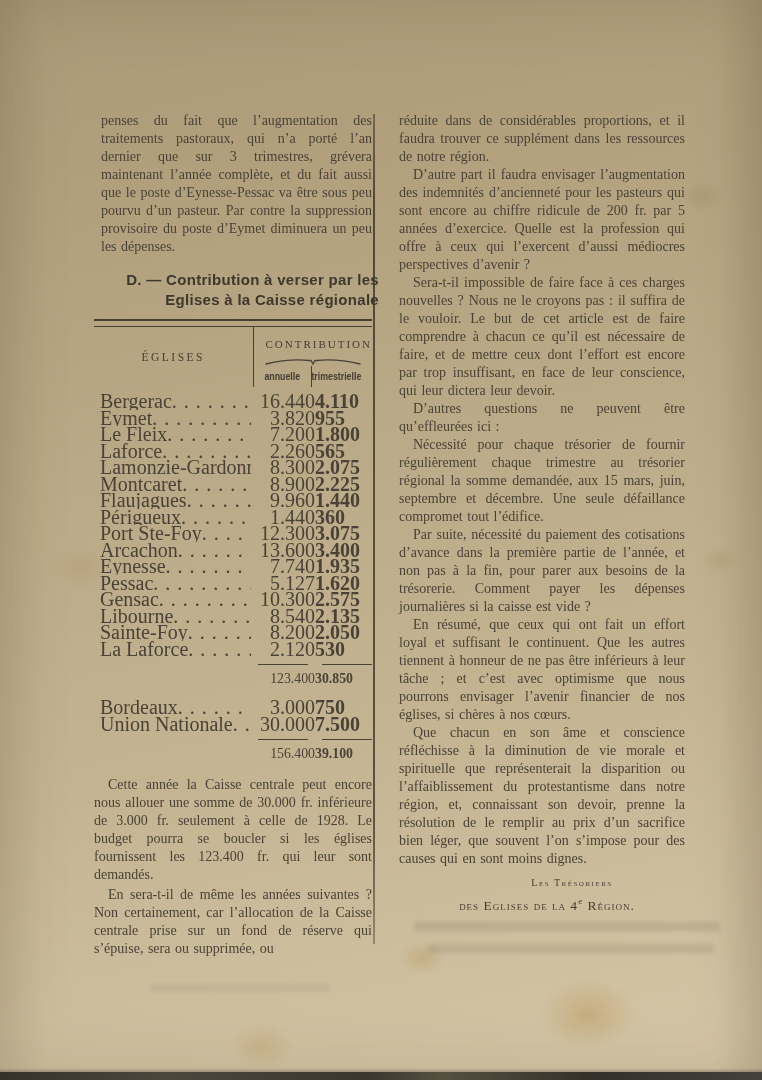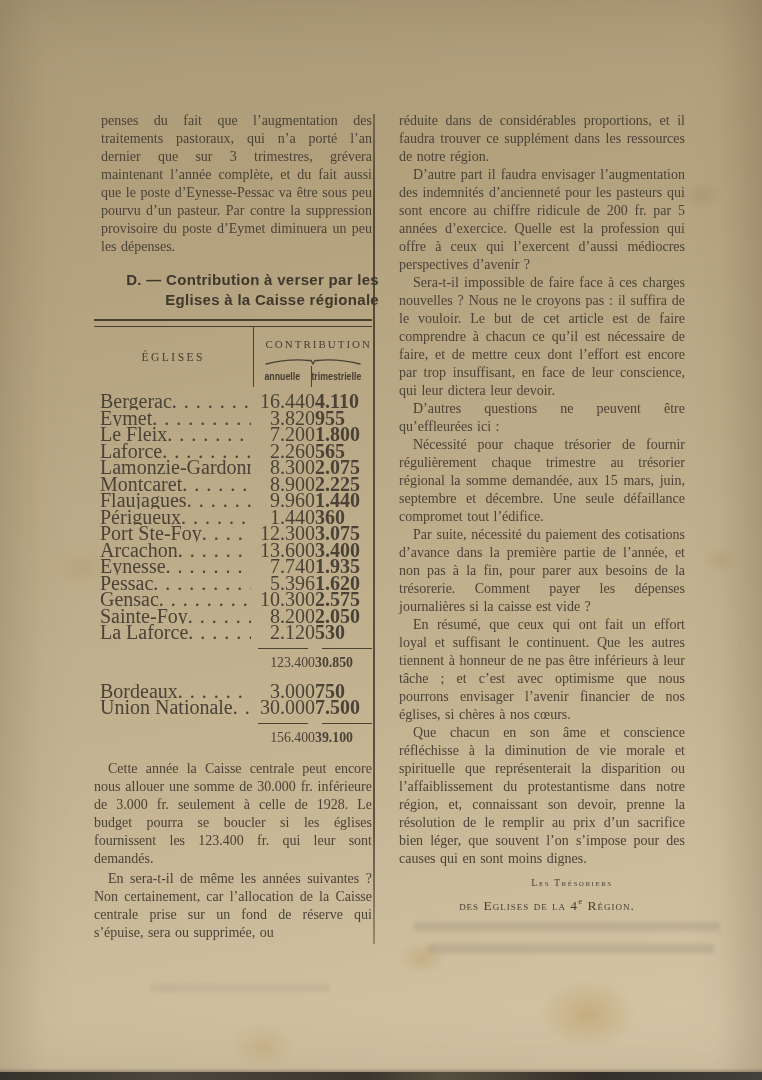--- a/index.html
+++ b/index.html
@@ -229,33 +229,41 @@
             </span>
             <span class="t-ann">7.740</span>
             <span class="t-qua">1.935</span>
           </div>
 
           <div class="t-row">
             <span class="t-left">
               <span class="t-name">Pessac</span>
               <span class="t-dots"></span>
             </span>
-            <span class="t-ann">5.396</span>
+            <span class="t-ann">5.127</span>
             <span class="t-qua">1.620</span>
           </div>
 
           <div class="t-row">
             <span class="t-left">
               <span class="t-name">Gensac</span>
               <span class="t-dots"></span>
             </span>
             <span class="t-ann">10.300</span>
             <span class="t-qua">2.575</span>
           </div>
 
+          <div class="t-row">
+            <span class="t-left">
+              <span class="t-name">Libourne</span>
+              <span class="t-dots"></span>
+            </span>
+            <span class="t-ann">8.540</span>
+            <span class="t-qua">2.135</span>
+          </div>
 
           <div class="t-row">
             <span class="t-left">
               <span class="t-name">Sainte-Foy</span>
               <span class="t-dots"></span>
             </span>
             <span class="t-ann">8.200</span>
             <span class="t-qua">2.050</span>
           </div>
 

